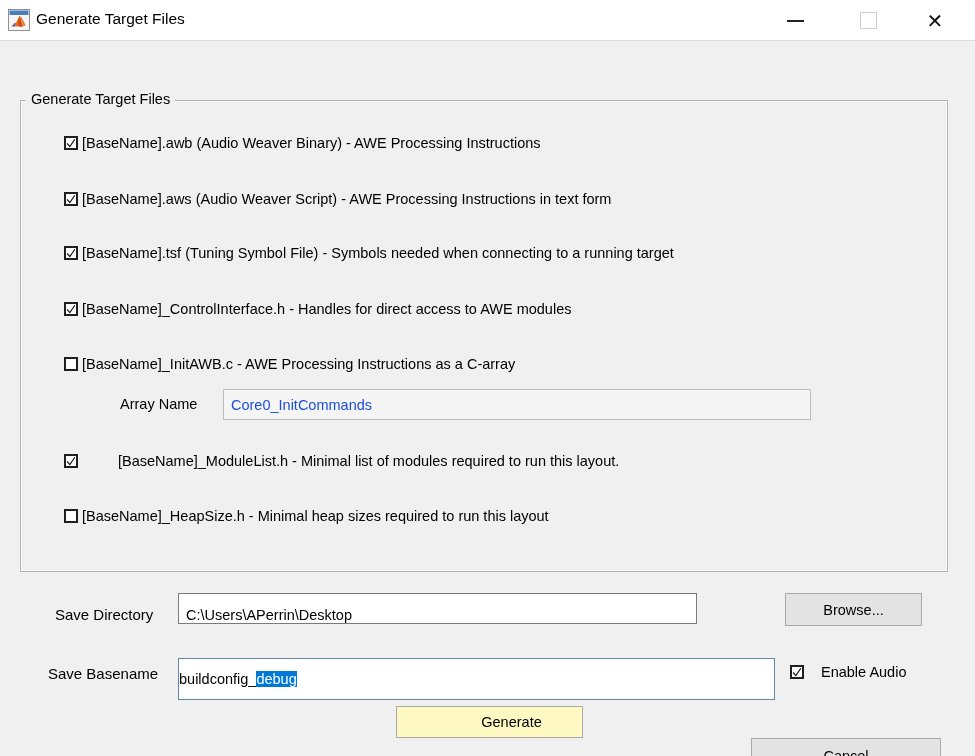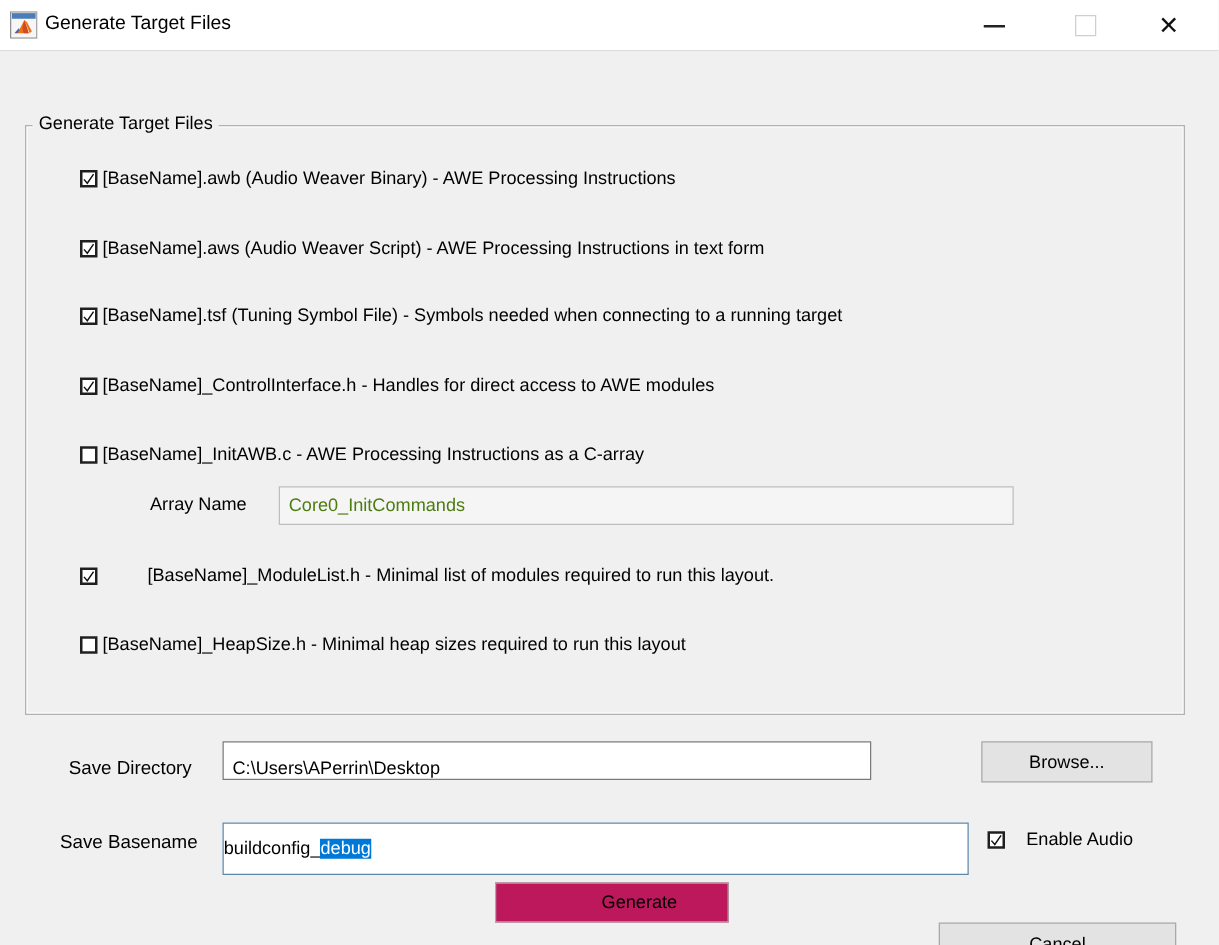--- a/index.html
+++ b/index.html
@@ -59,21 +59,21 @@
   .row-5 { left:64px; top:451px;gap:40px; }
   .row-6 { left:64px; top:506px; }
 
   
   .arrayname-label {
     position:absolute; left:120px; top:396px; font-size:14.5px; white-space:nowrap;
   }
   .arrayname-field {
     position:absolute; left:223px; top:389px; width:588px; height:31px;
     background:#f5f5f5; border:1px solid #bdbdbd;
-    font-size:14.5px; color:#4d7c0f;
+    font-size:14.5px; color:#1d4ed8;
     display:flex; align-items:center; padding-left:7px; white-space:nowrap;
   }
 
   
   .savedir-label  { position:absolute; left:55px; top:606px; font-size:15px; white-space:nowrap; }
   .savedir-field {
     position:absolute; left:178px; top:593px; width:519px; height:31px;
     background:#fff; border:1px solid #7a7a7a;
     font-size:14.5px; color:#000;
     display:flex; align-items:flex-end; padding-left:7px; white-space:nowrap;
@@ -100,21 +100,21 @@
   .enableaudio .box {
     width:14px; height:14px; border:2px solid #1f1f1f; background:#fff;
     display:flex; align-items:center; justify-content:center; flex:0 0 auto;
   }
   .enableaudio .check { display:none; width:13px; height:13px; }
   .enableaudio.checked .check { display:block; }
   .enableaudio .cb-label { font-size:14.5px; }
 
   .generate-btn {
     position:absolute; left:396px; top:706px; width:187px; height:32px;
-    background:#be185d; border:1px solid #a9a9a9;
+    background:#fef9c3; border:1px solid #a9a9a9;
     font-size:14.5px; display:flex; align-items:center; justify-content:center; cursor:default;padding-left:44px;
   }
   .cancel-btn {
     position:absolute; left:751px; top:702px; width:190px; height:35px;
     background:#e3e3e3; border:1px solid #a9a9a9;
     font-size:14.5px; display:flex; align-items:center; justify-content:center; cursor:default;margin-top:36px;
   }
 </style>
 </head>
 <body>

